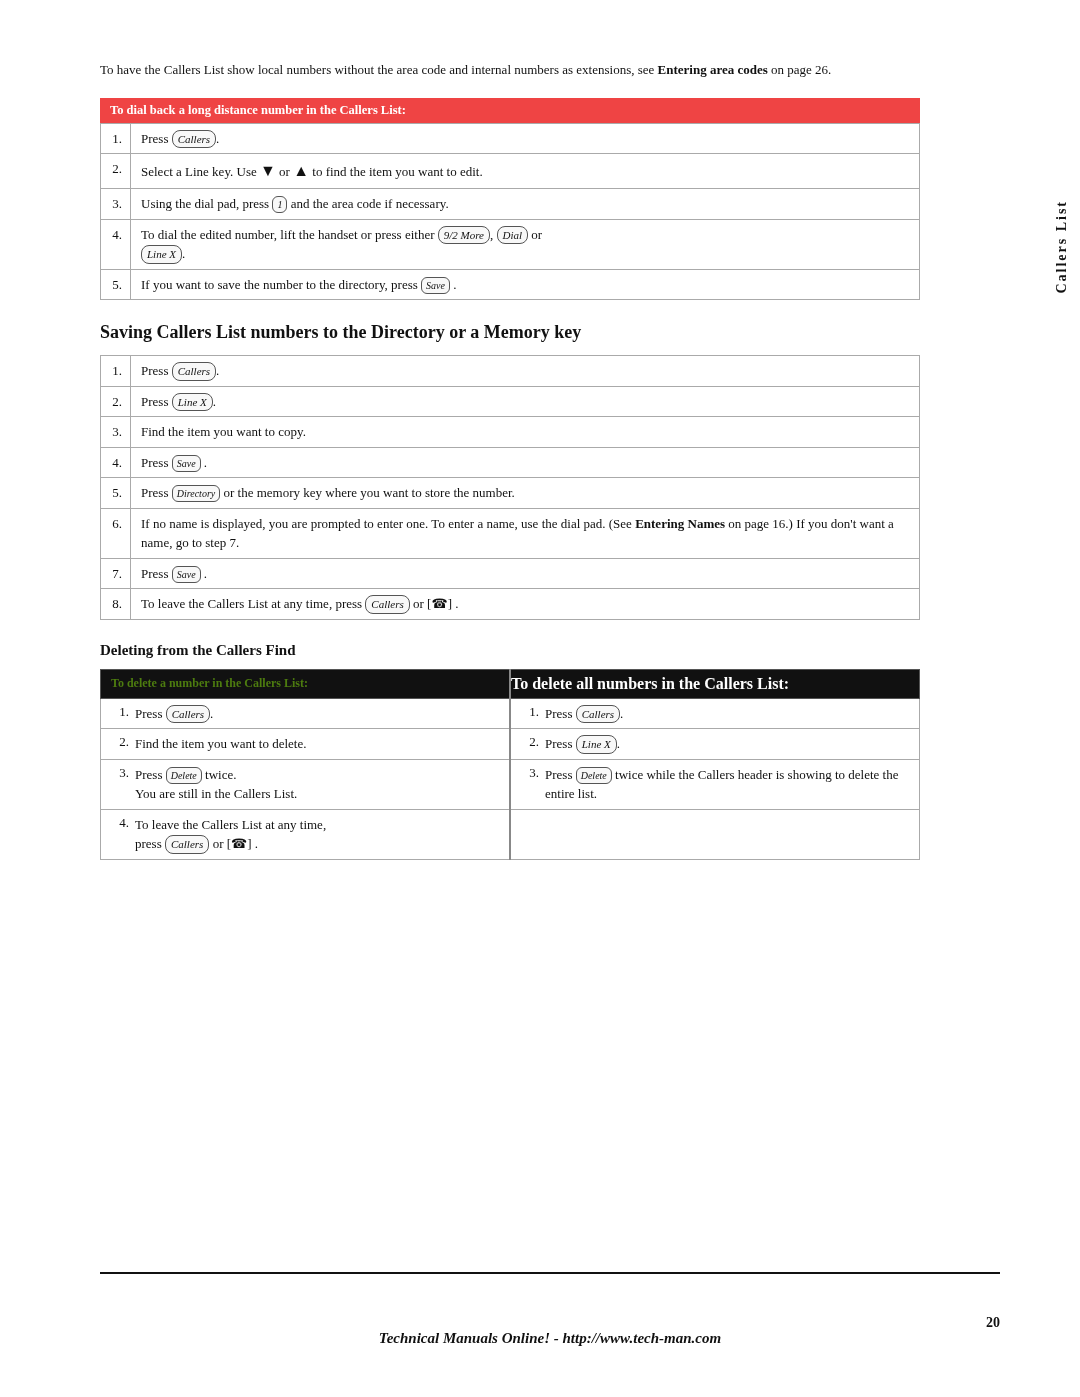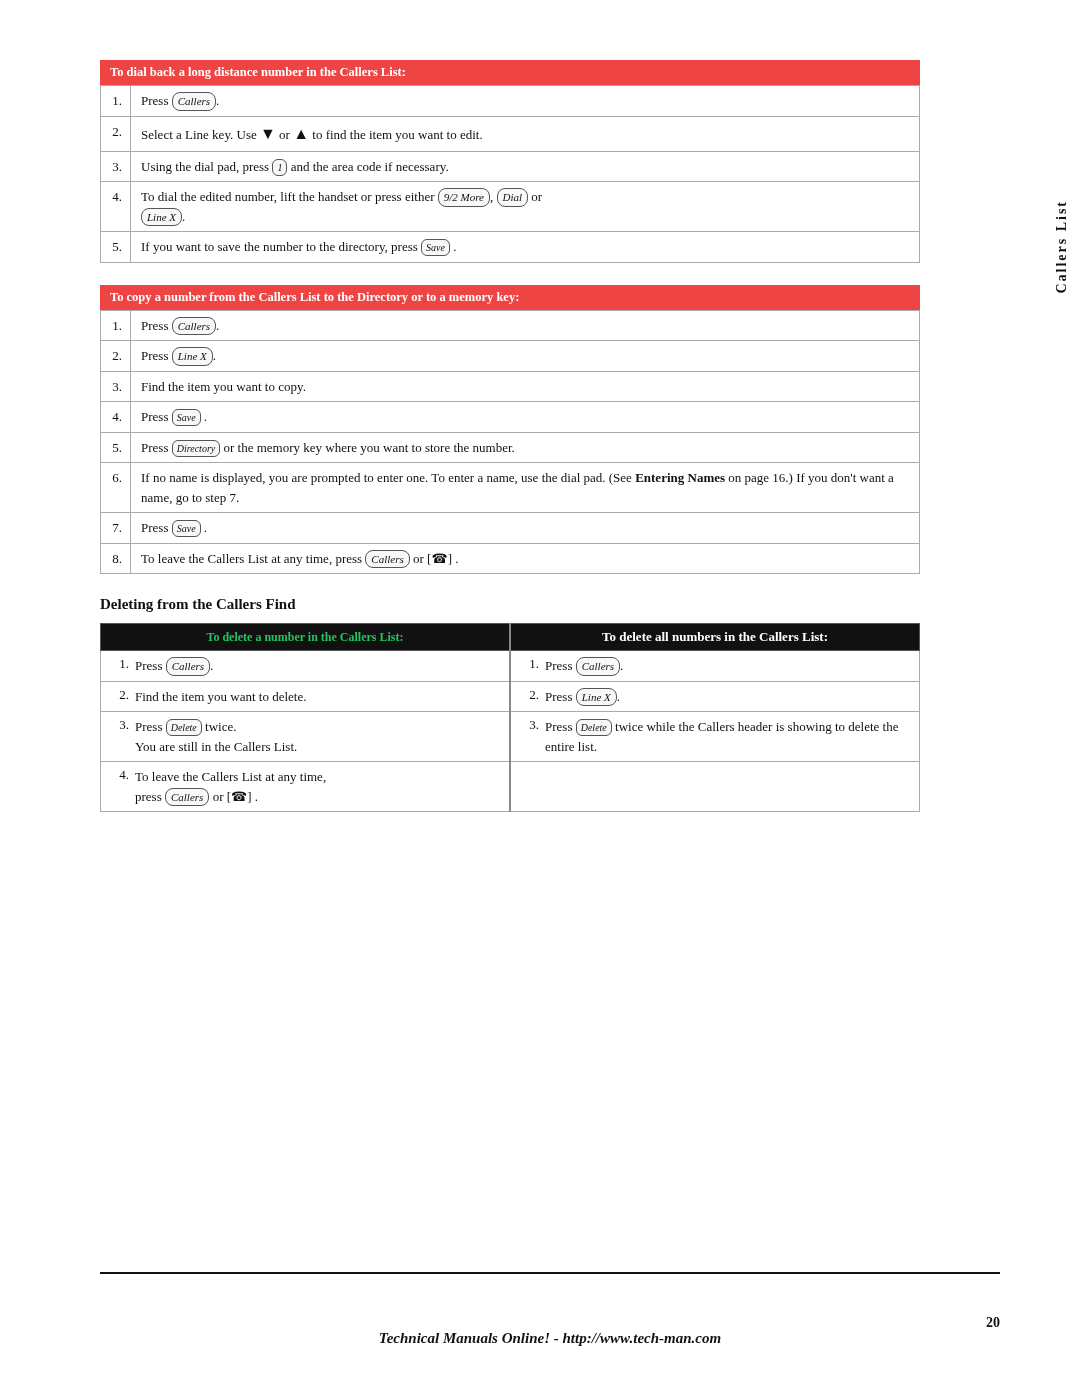--- a/index.html
+++ b/index.html
@@ -121,20 +121,23 @@
       font-size: 13px;
     }
   </style>
 </head>
 <body>
 
 <div class="page">
 
   <div class="sidebar-label">Callers List</div>
 
+  <p class="intro-text">
+    <span>To have the Callers List show local numbers without the area code and internal numbers as extensions, see </span><strong>Entering area codes</strong><span> on page 26.</span>
+  </p>
 
   <div style="max-width:820px; margin-bottom:18px;">
     <div class="section-header">To dial back a long distance number in the Callers List:</div>
     <table class="steps-table">
       <tbody>
         <tr>
           <td class="step-num">1.</td>
           <td>Press <span class="key">Callers</span>.</td>
         </tr>
         <tr>
@@ -150,23 +153,23 @@
           <td>To dial the edited number, lift the handset or press either <span class="key">9/2 More</span>, <span class="key">Dial</span> or<br><span class="key">Line X</span>.</td>
         </tr>
         <tr>
           <td class="step-num">5.</td>
           <td>If you want to save the number to the directory, press <span class="key-small">Save</span> .</td>
         </tr>
       </tbody>
     </table>
   </div>
 
+  <h2>Saving Callers List numbers to the Directory or a Memory key</h2>
 
   <div style="max-width:820px; margin-bottom:18px;">
-    <div class="section-header">To copy a number from the Callers List to the Directory or to a memory key:</div>
     <table class="steps-table">
       <tbody>
         <tr>
           <td class="step-num">1.</td>
           <td>Press <span class="key">Callers</span>.</td>
         </tr>
         <tr>
           <td class="step-num">2.</td>
           <td>Press <span class="key">Line X</span>.</td>
         </tr>
@@ -197,22 +200,22 @@
       </tbody>
     </table>
   </div>
 
   <h3>Deleting from the Callers Find</h3>
 
   <div style="max-width:820px; margin-bottom:30px;">
     <table style="width:100%; border-collapse:collapse;">
       <thead>
         <tr>
-          <th class="col-header" style="background:#111;color:#22c55e;font-weight:bold;font-size:12px;padding:5px 10px;border:1px solid #555;width:50%;text-align:center;">To delete a number in the Callers List:</th>
-          <th class="col-header" style="background:#111;color:#fff;font-weight:bold;font-size:13px;padding:5px 16px;border:1px solid #555;width:50%;border-left:2px solid #888;text-align:center;">To delete all numbers in the Callers List:</th>
+          <th class="col-header" style="background:#111;color:#4d7c0f;font-weight:bold;font-size:12px;padding:5px 10px;border:1px solid #555;width:50%;text-align:left;">To delete a number in the Callers List:</th>
+          <th class="col-header" style="background:#111;color:#fff;font-weight:bold;font-size:16px;padding:5px 0;border:1px solid #555;width:50%;border-left:2px solid #888;text-align:left;">To delete all numbers in the Callers List:</th>
         </tr>
       </thead>
       <tbody>
 
         <tr>
           <td style="border:1px solid #aaa;padding:5px 10px;vertical-align:top;font-size:13px;">
             <table style="width:100%;border-collapse:collapse;">
               <tbody>
                   <tr>
                 <td style="width:24px;text-align:right;padding-right:6px;font-size:13px;vertical-align:top;">1.</td>

